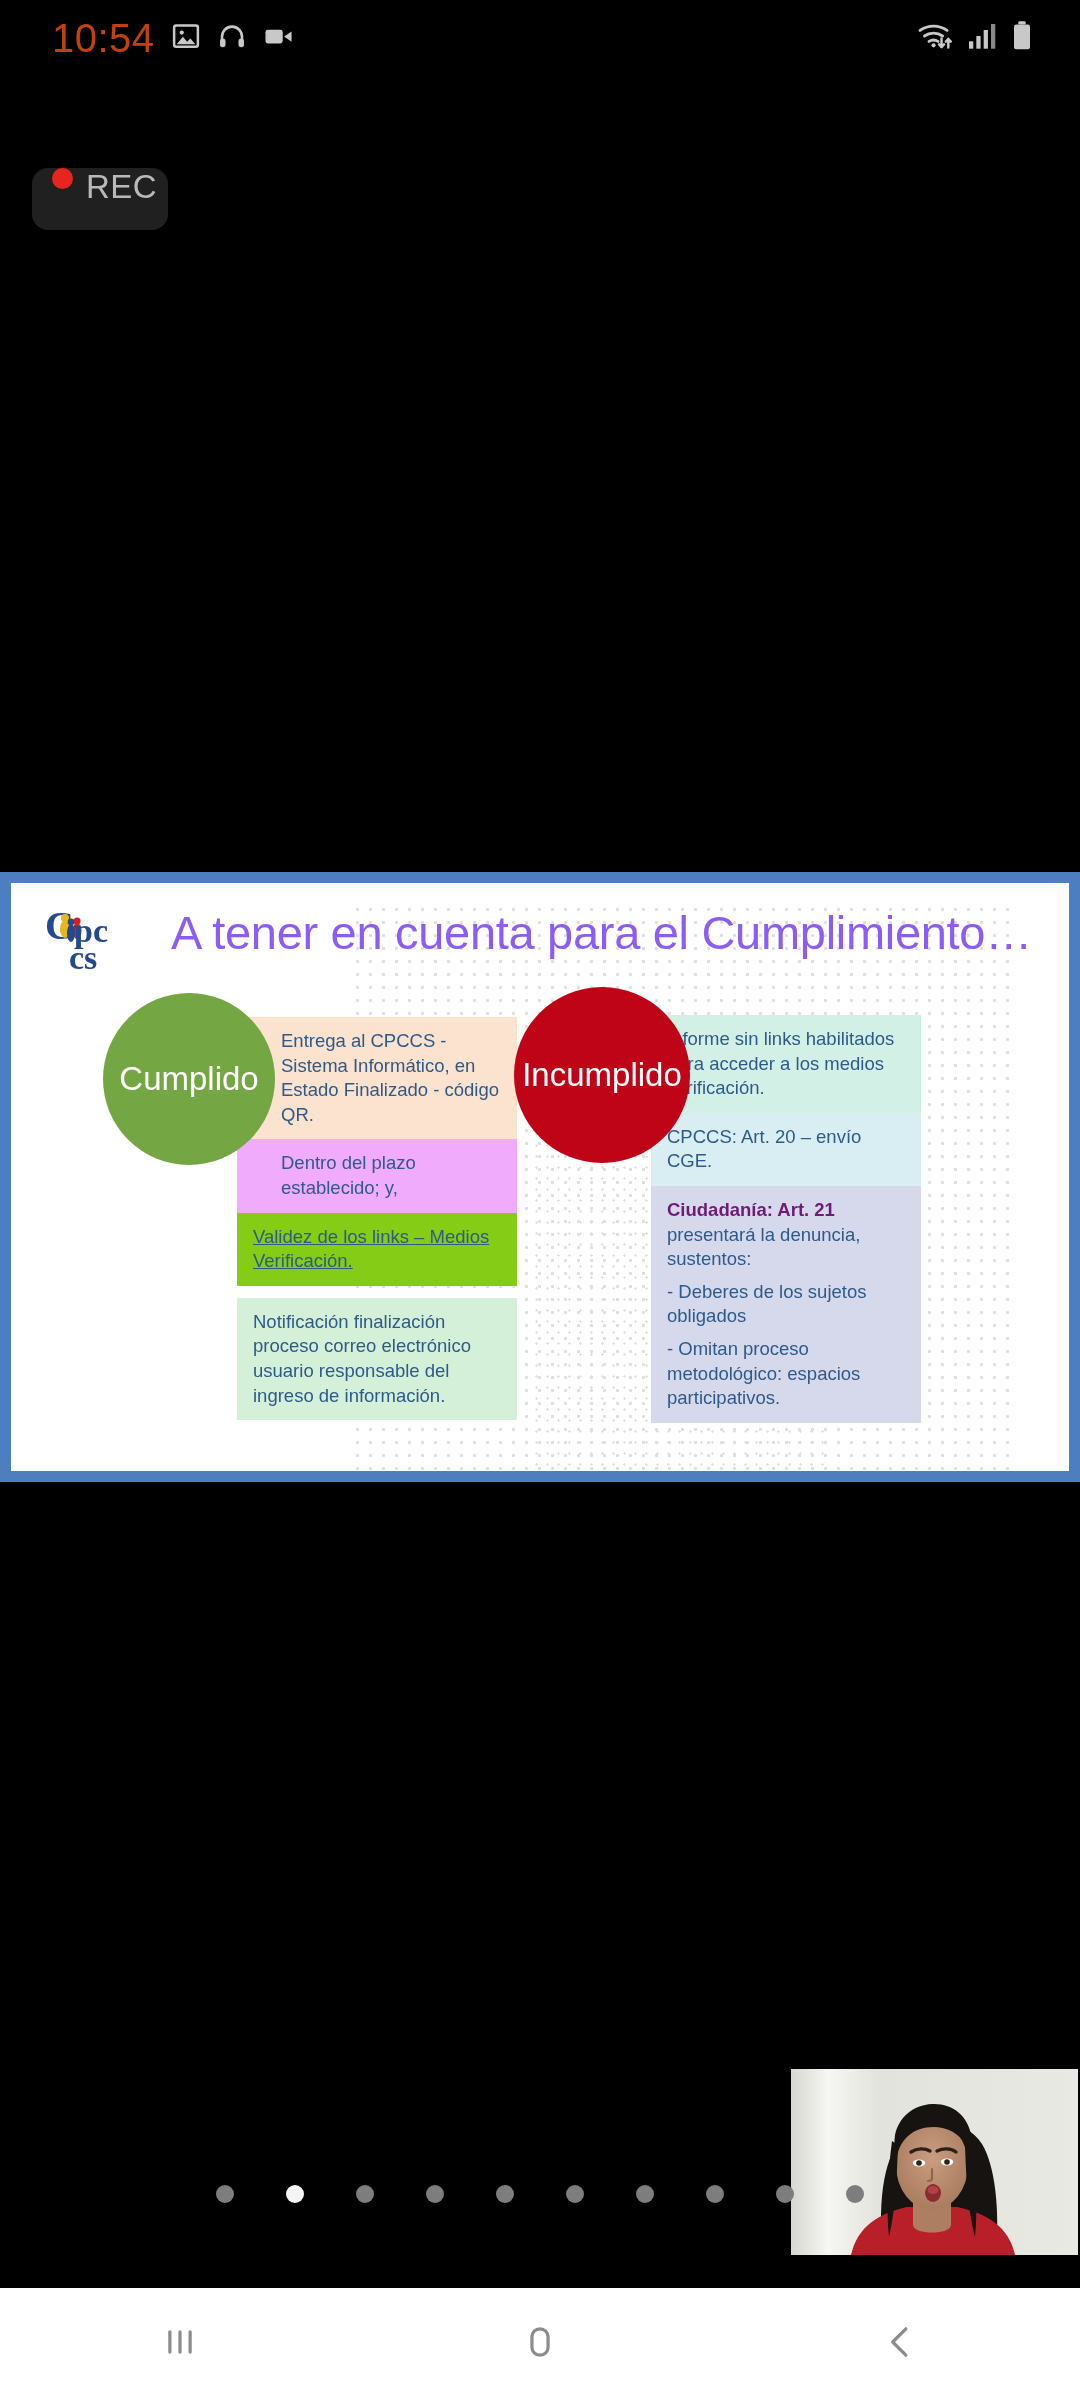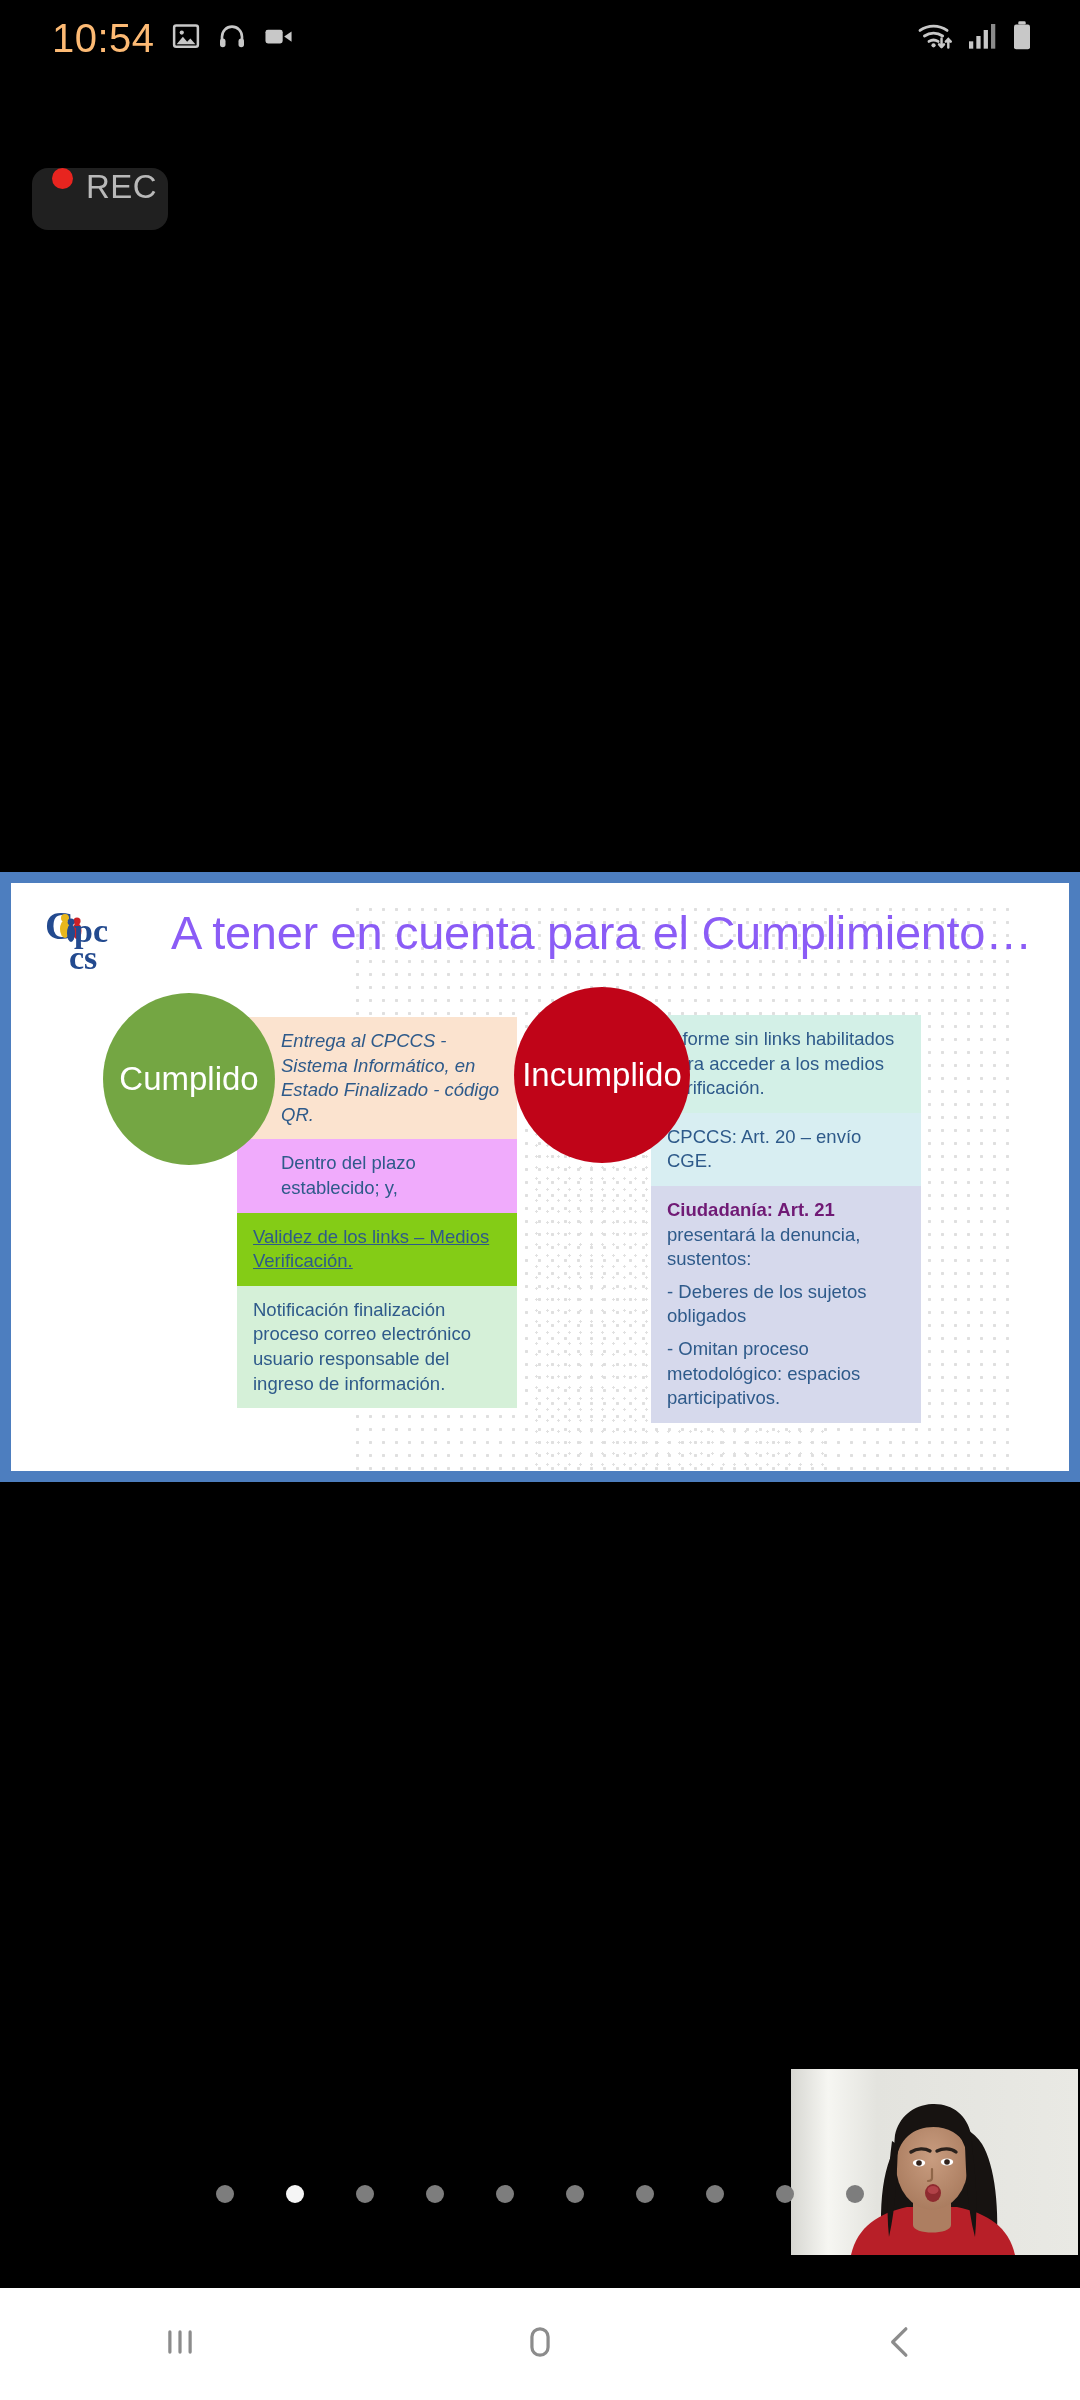--- a/index.html
+++ b/index.html
@@ -7,21 +7,21 @@
     width:1080px; height:2400px;
     background:#000;
     font-family:"Liberation Sans", sans-serif;
     overflow:hidden;
   }
   #screen { position:relative; width:1080px; height:2400px; background:#000; }
 
   
   .statusbar{ position:absolute; left:0; top:0; width:1080px; height:76px; }
   .sb-left{ position:absolute; left:52px; top:0; height:76px; display:flex; align-items:center; gap:16px; }
-  .sb-clock{ color:#fdba74; font-size:40px; letter-spacing:.5px; font-family:"Liberation Sans", sans-serif; }
+  .sb-clock{ color:#c2410c; font-size:40px; letter-spacing:.5px; font-family:"Liberation Sans", sans-serif; }
   .sb-right{ position:absolute; right:46px; top:0; height:76px; display:flex; align-items:center; gap:11px; }
   .sb-ico{ display:block; }
 
   
   .recbadge{
     position:absolute; left:32px; top:168px; width:136px; height:62px;
     background:#202020; border-radius:16px; display:flex; gap:13px;
     padding-left:20px;
   }
   .rec-dot{ width:21px; height:21px; border-radius:50%; background:#e8241f; flex:0 0 auto; }
@@ -64,24 +64,24 @@
   .circle-incumplido{ left:503px; top:104px; width:176px; height:176px; background:#c00418; }
 
   
   .col{ position:absolute; }
   .col-left{ left:226px; top:134px; width:280px; }
   .col-right{ left:640px; top:132px; width:270px; }
   .box{ padding:12px 14px 12px 16px; color:#2e5a8a; font-size:18.5px; line-height:1.33; }
   .box.pad-l{ padding-left:44px; }
   .box b{ font-weight:700; color:#701a75; }
 
-  .b1{ background:#fbe3cf;font-style:italic; }
+  .b1{ background:#fbe3cf; }
   .b2{ background:#f0abfc; }
   .b3{ background:#84cc16;text-decoration:underline; }
-  .b4{ background:#d5f0d8; }
+  .b4{ background:#d5f0d8;margin-top:12px; }
 
   .r1{ background:#d4efd7; }
   .r2{ background:#d3f0e7; }
   .r3{ background:#d8eef2; }
   .r4{ background:#d6d9ec; }
 
   
   .pagedots{
     position:absolute; left:0; top:2185px; width:1080px;
     display:flex; justify-content:center; gap:0; align-items:center;

